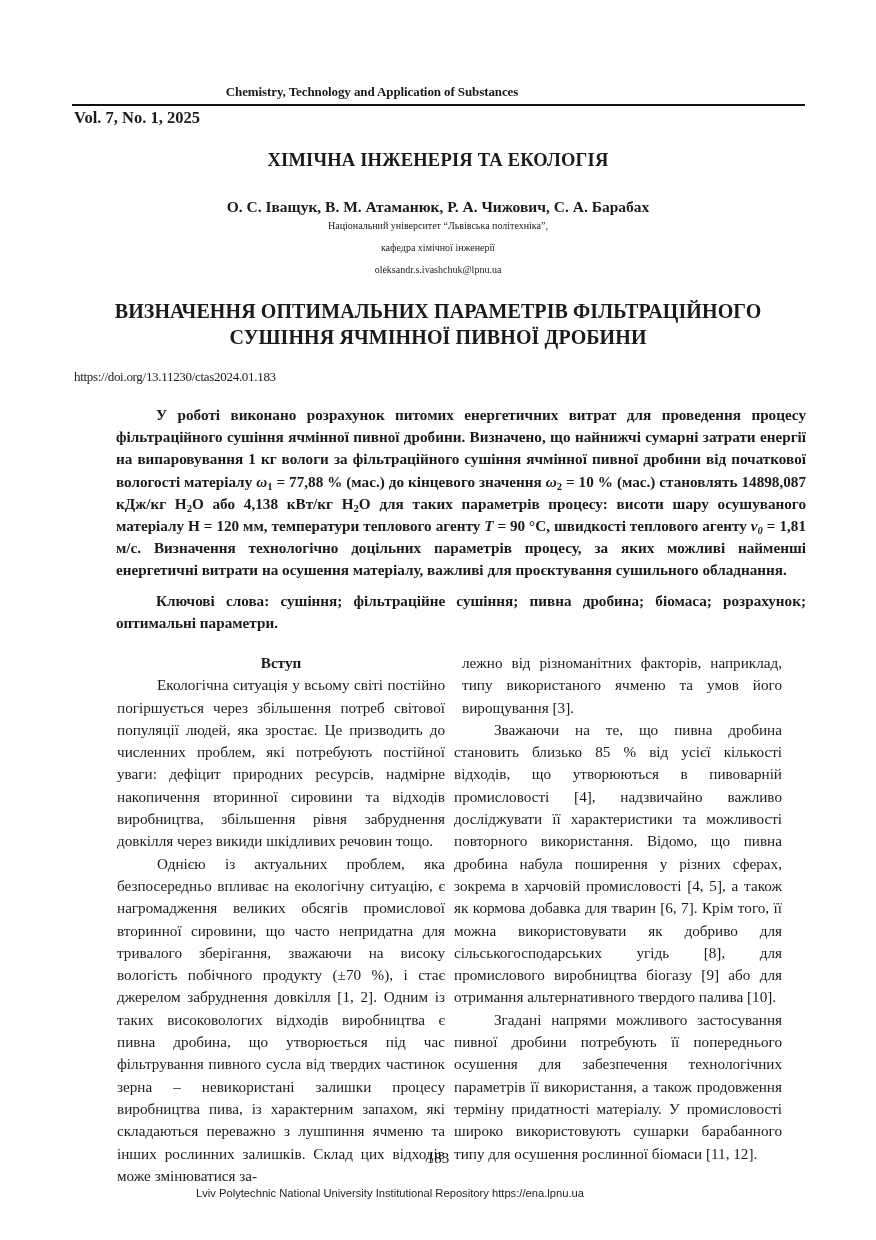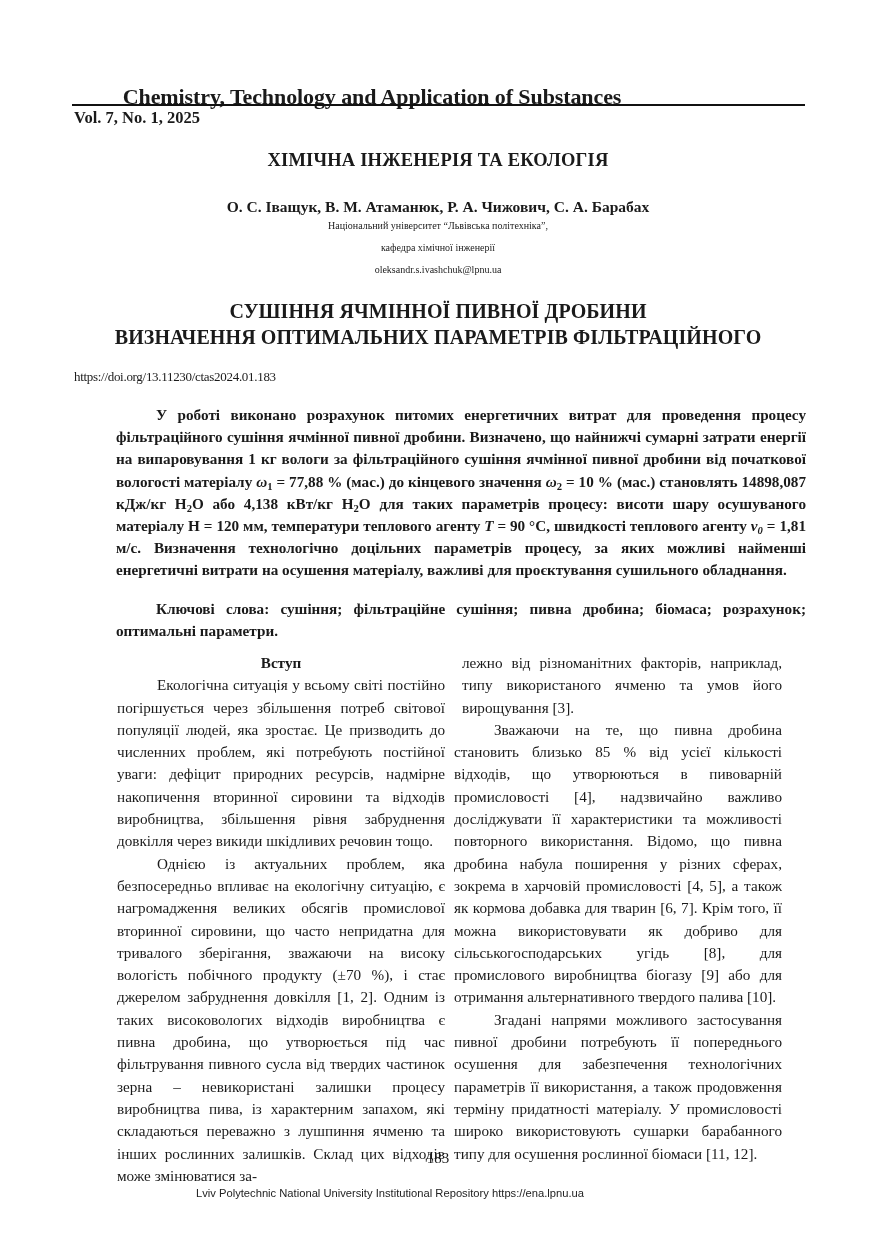--- a/index.html
+++ b/index.html
@@ -1,28 +1,28 @@
 <!DOCTYPE html>
 <html><head>
 <meta charset="utf-8">
 <style>
   html, body { margin: 0; padding: 0; background: #ffffff; }
   body { width: 876px; height: 1240px; position: relative; overflow: hidden; color: #1a1a1a; font-family: "Liberation Serif", serif; }
   .abs { position: absolute; }
-  .journal-title { left: 0; width: 744px; top: 84px; text-align: center; font-weight: bold; font-size: 22px; letter-spacing: -0.1px; }
+  .journal-title { left: 0; width: 744px; top: 84px; text-align: center; font-weight: bold; font-size: 13px; letter-spacing: -0.1px; }
   .header-rule { left: 72px; width: 733px; top: 104px; height: 2px; background: #111; }
   .volume { left: 74px; top: 108px; font-weight: bold; font-size: 16.5px; }
   .section-title { left: 0; width: 876px; top: 150px; text-align: center; font-weight: bold; font-size: 18.5px; letter-spacing: 0.2px; }
   .authors { left: 0; width: 876px; top: 198px; text-align: center; font-weight: bold; font-size: 15.5px; }
   .affil { left: 0; width: 876px; text-align: center; font-size: 10px; }
   .paper-title { left: 0; width: 876px; top: 298px; text-align: center; font-weight: bold; font-size: 20px; line-height: 26px; letter-spacing: 0.1px; }
   .doi { left: 74px; top: 369px; font-size: 13px; letter-spacing: -0.3px; }
   .abstract { left: 116px; width: 690px; top: 404px; font-weight: bold; font-size: 15.2px; line-height: 22.2px; text-align: justify; }
   .abstract p { margin: 0; text-indent: 40px; }
-  .abstract .kw { margin-top: 16px; }
+  .abstract .kw { margin-top: 8px; }
   .col { width: 328px; font-size: 15.2px; line-height: 22.3px; text-align: justify; }
   .col p { margin: 0; text-indent: 40px; }
   .col p.noindent { text-indent: 0; margin-left: 8px; }
   .col-left { left: 117px; top: 652px; }
   .col-right { left: 454px; top: 652px; }
   .intro-head { text-align: center; font-weight: bold; text-indent: 0 !important; }
   .page-num { left: 0; width: 876px; top: 1150px; text-align: center; font-size: 15px; }
   .footer { left: 0; width: 780px; top: 1187px; text-align: center; font-family: "Liberation Sans", sans-serif; font-size: 11.2px; color: #222; }
   sub { font-size: 70%; vertical-align: -3px; line-height: 0; }
   i { font-style: italic; }
@@ -35,22 +35,22 @@
 <div class="abs volume">Vol. 7, No. 1, 2025</div>
 
 <div class="abs section-title">ХІМІЧНА ІНЖЕНЕРІЯ ТА ЕКОЛОГІЯ</div>
 
 <div class="abs authors">О. С. Іващук, В. М. Атаманюк, Р. А. Чижович, С. А. Барабах</div>
 <div class="abs affil" style="top:220px">Національний університет “Львівська політехніка”,</div>
 <div class="abs affil" style="top:242px">кафедра хімічної інженерії</div>
 <div class="abs affil" style="top:264px">oleksandr.s.ivashchuk@lpnu.ua</div>
 
 <div class="abs paper-title">
+  <div>ВИЗНАЧЕННЯ ОПТИМАЛЬНИХ ПАРАМЕТРІВ ФІЛЬТРАЦІЙНОГО</div>
   <div>СУШІННЯ ЯЧМІННОЇ ПИВНОЇ ДРОБИНИ</div>
-  <div>ВИЗНАЧЕННЯ ОПТИМАЛЬНИХ ПАРАМЕТРІВ ФІЛЬТРАЦІЙНОГО</div>
 </div>
 
 <div class="abs doi">https://doi.org/13.11230/ctas2024.01.183</div>
 
 <div class="abs abstract">
   <p><span>У роботі виконано розрахунок питомих енергетичних витрат для проведення процесу фільтраційного сушіння ячмінної пивної дробини. Визначено, що найнижчі сумарні затрати енергії на випаровування 1 кг вологи за фільтраційного сушіння ячмінної пивної дробини від початкової вологості матеріалу</span> <i>ω</i><sub>1</sub><span> = 77,88 % (мас.) до кінцевого значення </span><i>ω</i><sub>2</sub><span> = 10 % (мас.) становлять 14898,087 кДж/кг H</span><sub>2</sub><span>O або 4,138 кВт/кг H</span><sub>2</sub><span>O для таких параметрів процесу: висоти шару осушуваного матеріалу H = 120 мм, температури теплового агенту </span><i>T</i><span> = 90 °C, швидкості теплового агенту </span><i>v</i><sub><i>0</i></sub><span> = 1,81 м/с. Визначення технологічно доцільних параметрів процесу, за яких можливі найменші енергетичні витрати на осушення матеріалу, важливі для проєктування сушильного обладнання.</span></p>
   <p class="kw">Ключові слова: сушіння; фільтраційне сушіння; пивна дробина; біомаса; розрахунок; оптимальні параметри.</p>
 </div>
 
 <div class="abs col col-left">

